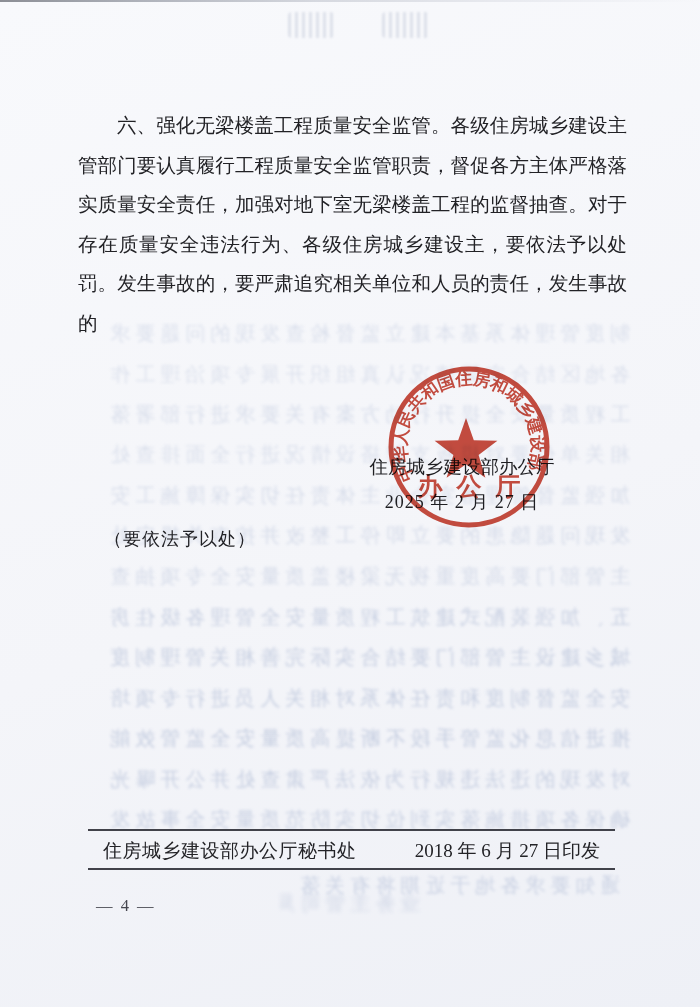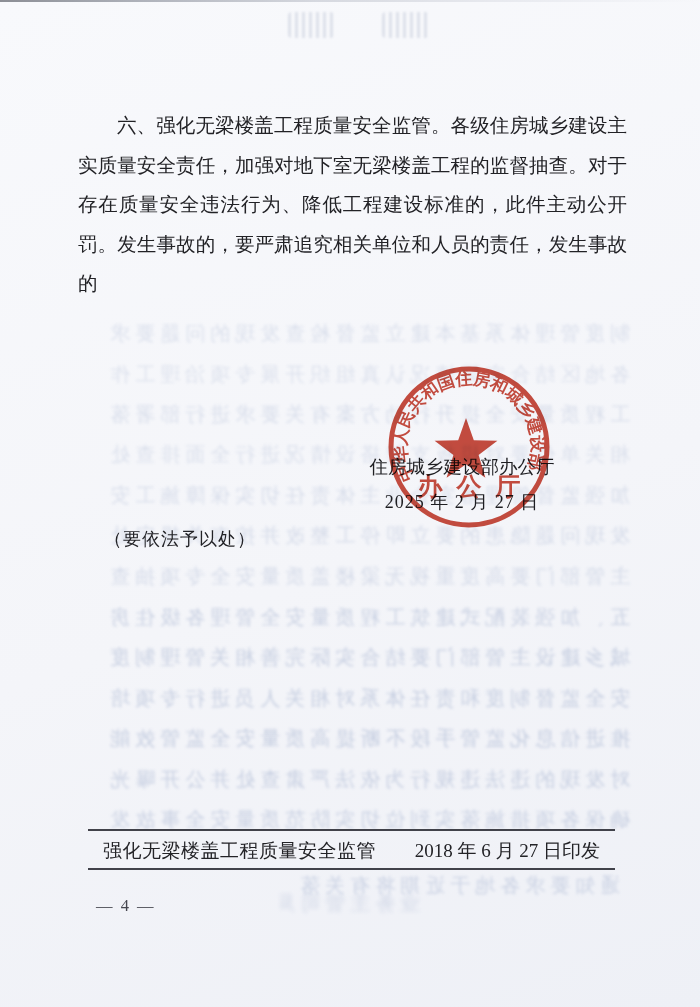--- a/index.html
+++ b/index.html
@@ -106,40 +106,41 @@
   <div class="bleed bl8">城乡建设主管部门要结合实际完善相关管理制度</div>
   <div class="bleed bl9">安全监督制度和责任体系对相关人员进行专项培</div>
   <div class="bleed bl10">推进信息化监管手段不断提高质量安全监管效能</div>
   <div class="bleed bl11">对发现的违法违规行为依法严肃查处并公开曝光</div>
   <div class="bleed bl12">确保各项措施落实到位切实防范质量安全事故发</div>
   <div class="bleed bl13">通知要求各地于近期将有关落实情况报送我部备</div>
   <div class="bleed bl14">业务主管司局</div>
 
   <div class="body-text">
     <div class="line first">六、强化无梁楼盖工程质量安全监管。各级住房城乡建设主</div>
+    <div class="line">管部门要认真履行工程质量安全监管职责，督促各方主体严格落</div>
     <div class="line">实质量安全责任，加强对地下室无梁楼盖工程的监督抽查。对于</div>
-    <div class="line">存在质量安全违法行为、降低工程建设标准的，此件主动公开</div>
+    <div class="line">存在质量安全违法行为、各级住房城乡建设主，要依法予以处</div>
     <div class="line">罚。发生事故的，要严肃追究相关单位和人员的责任，发生事故的</div>
   </div>
 
   <div class="sig-org">住房城乡建设部办公厅</div>
   <div class="sig-date">2025 年 2 月 27 日</div>
 
   <svg class="seal" viewBox="0 0 190 190">
     <circle cx="95" cy="95" r="78" fill="none" stroke="#c53a2b" stroke-width="5"></circle>
     <path id="sealArc" d="M 40,126 A 63,63 0 1 1 150,126" fill="none"></path>
     <text font-size="17" fill="#c53a2b" font-family="'Liberation Serif',serif" font-weight="bold">
       <textPath href="#sealArc" startOffset="0" textLength="252" lengthAdjust="spacing">中华人民共和国住房和城乡建设部</textPath>
     </text>
     <polygon fill="#c53a2b" points="92,66 99.8,88.3 123.4,88.8 104.6,103.1 111.4,125.7 92,112.2 72.6,125.7 79.4,103.1 60.6,88.8 84.2,88.3"></polygon>
     <text x="102" y="143" text-anchor="middle" font-size="25" font-weight="bold" letter-spacing="14" fill="#c53a2b" font-family="'Liberation Serif',serif">办公厅</text>
   </svg>
 
   <div class="publish-note">（要依法予以处）</div>
 
   <div class="rule top"></div>
-  <div class="footer-left">强化无梁楼盖工程质量安全监管</div>
+  <div class="footer-left">住房城乡建设部办公厅秘书处</div>
   <div class="footer-right">2018 年 6 月 27 日印发</div>
   <div class="rule bottom"></div>
 
   <div class="page-number">— 4 —</div>
 
 </div>
 
 </body></html>

